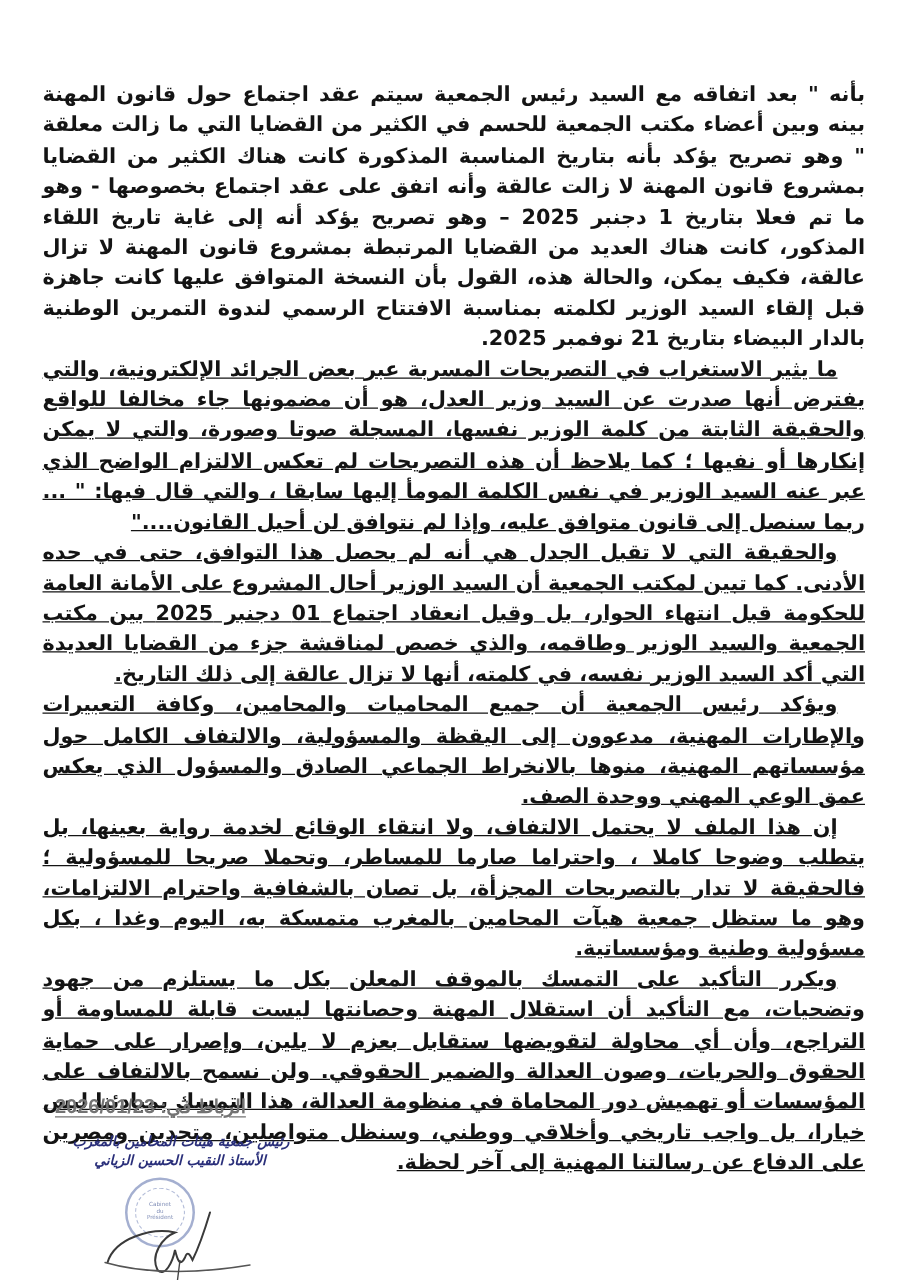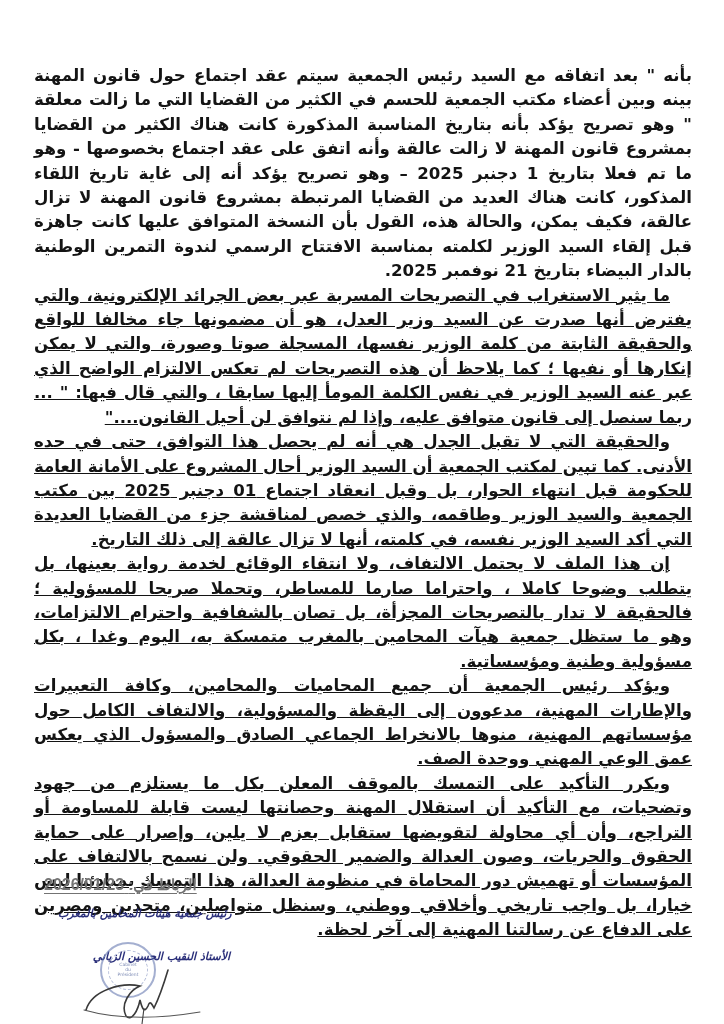--- a/index.html
+++ b/index.html
@@ -75,23 +75,22 @@
     font-size: 11px;
     line-height: 15px;
     font-weight: bold;
   }
   .signature-block .sig-title {
     display: block;
     text-align: left;
   }
   .signature-block .sig-name {
     display: block;
-    text-align: right;
+    text-align: center;
     padding-right: 8px;
-    margin-top: 28px;
   }
   .stamp {
     position: absolute;
     left: 100px;
     top: 942px;
     width: 56px;
     height: 56px;
     border-radius: 50%;
     border: 2px solid rgba(90,110,170,0.55);
     box-sizing: border-box;
@@ -124,22 +123,22 @@
 </style>
 </head>
 <body>
 
 <div class="page">
 
   <div class="body-text">
     <p>بأنه " بعد اتفاقه مع السيد رئيس الجمعية سيتم عقد اجتماع حول قانون المهنة بينه  وبين أعضاء مكتب الجمعية للحسم في الكثير من القضايا التي ما زالت معلقة " وهو تصريح يؤكد بأنه بتاريخ المناسبة المذكورة كانت هناك الكثير من القضايا بمشروع قانون المهنة لا زالت عالقة وأنه اتفق على عقد اجتماع بخصوصها - وهو ما تم فعلا بتاريخ 1 دجنبر 2025 – وهو تصريح  يؤكد أنه إلى غاية تاريخ اللقاء المذكور، كانت هناك العديد من القضايا المرتبطة بمشروع قانون المهنة لا تزال عالقة، فكيف يمكن، والحالة هذه، القول بأن النسخة المتوافق عليها كانت جاهزة قبل إلقاء السيد الوزير لكلمته بمناسبة الافتتاح الرسمي لندوة التمرين الوطنية بالدار البيضاء بتاريخ 21 نوفمبر 2025.</p>
     <p class="indent">ما يثير الاستغراب في التصريحات المسربة عبر بعض الجرائد الإلكترونية، والتي يفترض أنها صدرت عن السيد وزير العدل، هو أن مضمونها جاء مخالفا للواقع والحقيقة الثابتة من كلمة الوزير نفسها، المسجلة صوتا وصورة، والتي لا يمكن إنكارها أو نفيها ؛ كما يلاحظ أن هذه التصريحات لم تعكس الالتزام الواضح الذي عبر عنه السيد الوزير في نفس الكلمة المومأ إليها سابقا ، والتي قال فيها: " ... ربما سنصل إلى قانون متوافق عليه، وإذا لم نتوافق لن أحيل القانون...."</p>
     <p class="indent">والحقيقة التي لا تقبل الجدل هي أنه لم يحصل هذا التوافق، حتى في حده الأدنى. كما تبين لمكتب الجمعية أن السيد الوزير أحال المشروع على الأمانة العامة للحكومة قبل انتهاء الحوار، بل وقبل انعقاد اجتماع 01 دجنبر 2025 بين مكتب الجمعية والسيد الوزير وطاقمه، والذي خصص لمناقشة جزء من القضايا العديدة التي أكد السيد الوزير نفسه، في كلمته، أنها لا تزال عالقة إلى ذلك التاريخ.</p>
+    <p class="indent">ويؤكد رئيس الجمعية أن جميع المحاميات والمحامين، وكافة التعبيرات والإطارات المهنية، مدعوون إلى اليقظة والمسؤولية، والالتفاف الكامل حول مؤسساتهم المهنية، منوها بالانخراط الجماعي الصادق والمسؤول الذي يعكس عمق الوعي المهني ووحدة الصف.</p>
     <p class="indent">إن هذا الملف لا يحتمل الالتفاف، ولا انتقاء الوقائع لخدمة رواية بعينها، بل يتطلب وضوحا كاملا ، واحتراما صارما للمساطر، وتحملا صريحا للمسؤولية ؛  فالحقيقة لا تدار بالتصريحات المجزأة، بل تصان بالشفافية واحترام الالتزامات، وهو ما ستظل جمعية هيآت المحامين بالمغرب متمسكة به، اليوم وغدا ، بكل مسؤولية وطنية ومؤسساتية.</p>
-    <p class="indent">ويؤكد رئيس الجمعية أن جميع المحاميات والمحامين، وكافة التعبيرات والإطارات المهنية، مدعوون إلى اليقظة والمسؤولية، والالتفاف الكامل حول مؤسساتهم المهنية، منوها بالانخراط الجماعي الصادق والمسؤول الذي يعكس عمق الوعي المهني ووحدة الصف.</p>
     <p class="indent">ويكرر التأكيد على التمسك بالموقف المعلن بكل ما يستلزم من جهود وتضحيات، مع التأكيد أن استقلال المهنة وحصانتها ليست قابلة للمساومة أو التراجع، وأن أي محاولة لتقويضها ستقابل بعزم لا يلين، وإصرار على حماية الحقوق والحريات، وصون العدالة والضمير الحقوقي. ولن نسمح بالالتفاف على المؤسسات أو تهميش دور المحاماة في منظومة العدالة، هذا التمسك بمبادئنا ليس خيارا، بل واجب تاريخي وأخلاقي ووطني، وسنظل متواصلين، متحدين ومصرين على الدفاع عن رسالتنا المهنية إلى آخر لحظة.</p>
   </div>
 
   <div class="date-line">
     <span>الرباط في:</span>
     <span class="date-value">2026/01/23</span>
   </div>
 
   <div class="signature-block">
     <span class="sig-title">رئيس جمعية هيئات المحامين بالمغرب</span>

